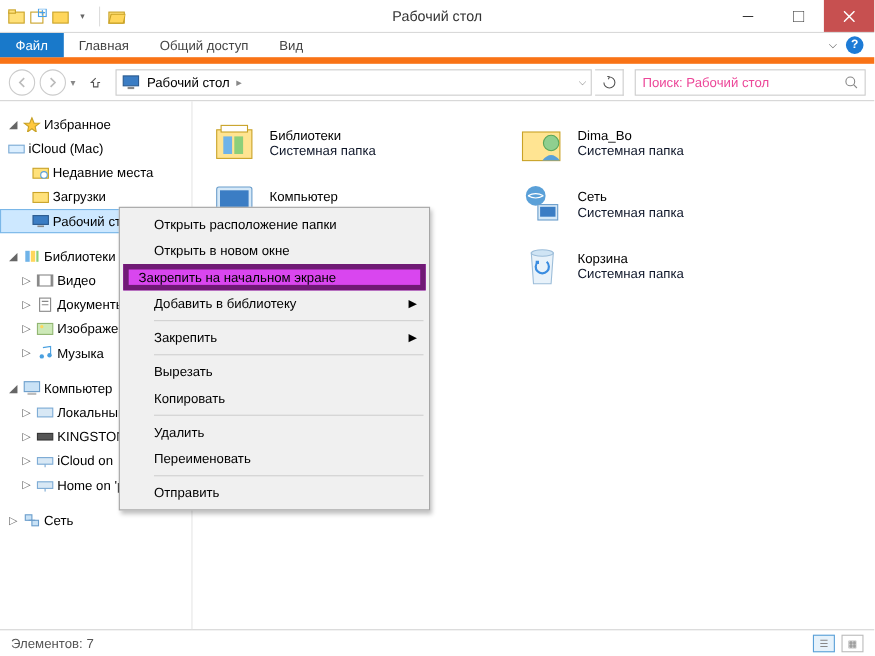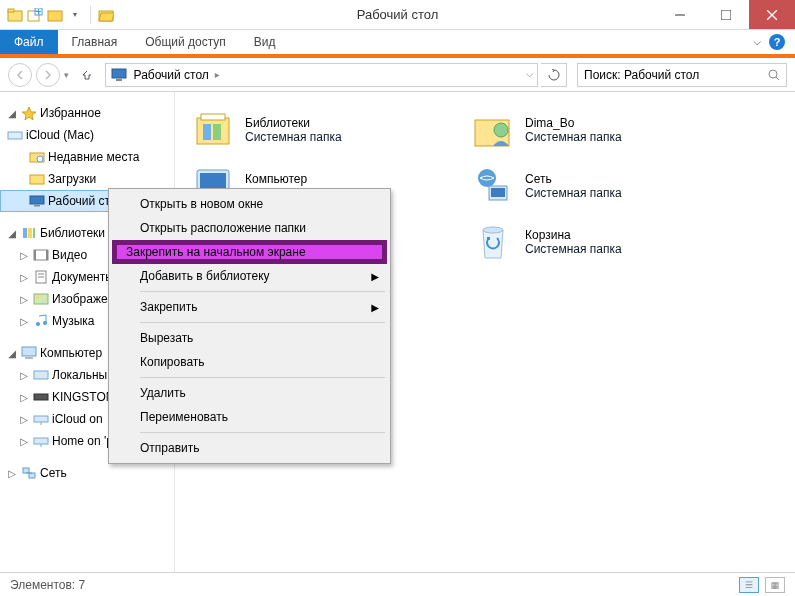--- a/index.html
+++ b/index.html
@@ -6,32 +6,32 @@
 body { width: 795px; height: 596px; background: #fff; overflow: hidden; position: relative; }
 
 .titlebar { height: 30px; background: #fff; border-bottom: 1px solid #d9d9d9; display: flex; align-items: center; position: relative; }
 .qat { display: flex; align-items: center; gap: 2px; padding-left: 6px; }
 .qat-ico { width: 18px; height: 18px; display: flex; align-items: center; justify-content: center; }
 .title { position: absolute; left: 50%; transform: translateX(-50%); color: #333; font-size: 13px; }
 .winctrl { display: flex; margin-left: auto; height: 100%; }
 .winctrl div { width: 46px; display: flex; align-items: center; justify-content: center; color: #333; }
 .winctrl .close { background: #c75050; color: #fff; }
 
-.ribbon-tabs { height: 28px; background: #fff; border-bottom: 4px solid #f97316; display: flex; align-items: stretch; }
+.ribbon-tabs { height: 28px; background: #fff; border-bottom: 6px solid #f97316; display: flex; align-items: stretch; }
 .rtab { padding: 0 14px; display: flex; align-items: center; color: #444; cursor: default; }
 .rtab.file { background: #1979ca; color: #fff; }
 .rtab-right { margin-left: auto; display: flex; align-items: center; gap: 8px; padding-right: 10px; }
 .help-ico { width: 16px; height: 16px; border-radius: 50%; background: #1d7bd6; color: #fff; display: flex; align-items: center; justify-content: center; font-size: 11px; font-weight: bold; }
 
 .navbar { height: 34px; border-bottom: 1px solid #d4d4d4; display: flex; align-items: center; padding: 0 8px; gap: 4px; }
 .navbtn { width: 24px; height: 24px; border: 1px solid #ccc; border-radius: 50%; display: flex; align-items: center; justify-content: center; color: #bbb; }
 .navup { width: 20px; height: 20px; display: flex; align-items: center; justify-content: center; color: #555; margin: 0 4px; }
 .address { flex: 1; height: 24px; border: 1px solid #ccc; display: flex; align-items: center; padding: 0 4px; gap: 6px; }
 .refresh { width: 26px; height: 24px; border-top: 1px solid #ccc; border-right: 1px solid #ccc; border-bottom: 1px solid #ccc; display: flex; align-items: center; justify-content: center; color: #555; margin-left: -1px; }
-.search { width: 210px; height: 24px; border: 1px solid #ccc; display: flex; align-items: center; padding: 0 6px; margin-left: 6px; color: #000000; position: relative; }
+.search { width: 210px; height: 24px; border: 1px solid #ccc; display: flex; align-items: center; padding: 0 6px; margin-left: 6px; color: #ec4899; position: relative; }
 .search-ico { position: absolute; right: 6px; color: #888; }
 
 .body-area { display: flex; height: calc(100% - 30px - 28px - 34px - 24px); }
 .tree { width: 175px; border-right: 1px solid #e6e6e6; padding: 10px 0; overflow: hidden; }
 .tnode { display: flex; align-items: center; height: 22px; padding-left: 6px; gap: 2px; white-space: nowrap; overflow: hidden; }
 .tnode.selected { background: #cde8ff; border: 1px solid #7ab7e8; padding-left: 5px; height: 22px; }
 .tw { width: 12px; display: inline-flex; justify-content: center; color: #666; font-size: 10px; }
 .tico { width: 18px; height: 16px; display: inline-flex; align-items: center; justify-content: center; }
 .tspace { height: 10px; }
 
@@ -403,24 +403,24 @@
 <div class="statusbar">
   <span>Элементов: 7</span>
   <div class="sb-right">
     <div class="sb-ico active">☰</div>
     <div class="sb-ico">▦</div>
   </div>
 </div>
 
 <div class="ctxmenu">
   <div class="citem">
+      <span>Открыть расположение папки</span>
+    </div>
+  <div class="citem">
       <span>Открыть в новом окне</span>
-    </div>
-  <div class="citem">
-      <span>Открыть расположение папки</span>
     </div>
   <div class="citem hov">
       <span>Закрепить на начальном экране</span>
     </div>
   <div class="citem">
       <span>Добавить в библиотеку</span>
       <span class="carrow">▶</span>
     </div>
   <div class="csep"></div>
   <div class="citem">

